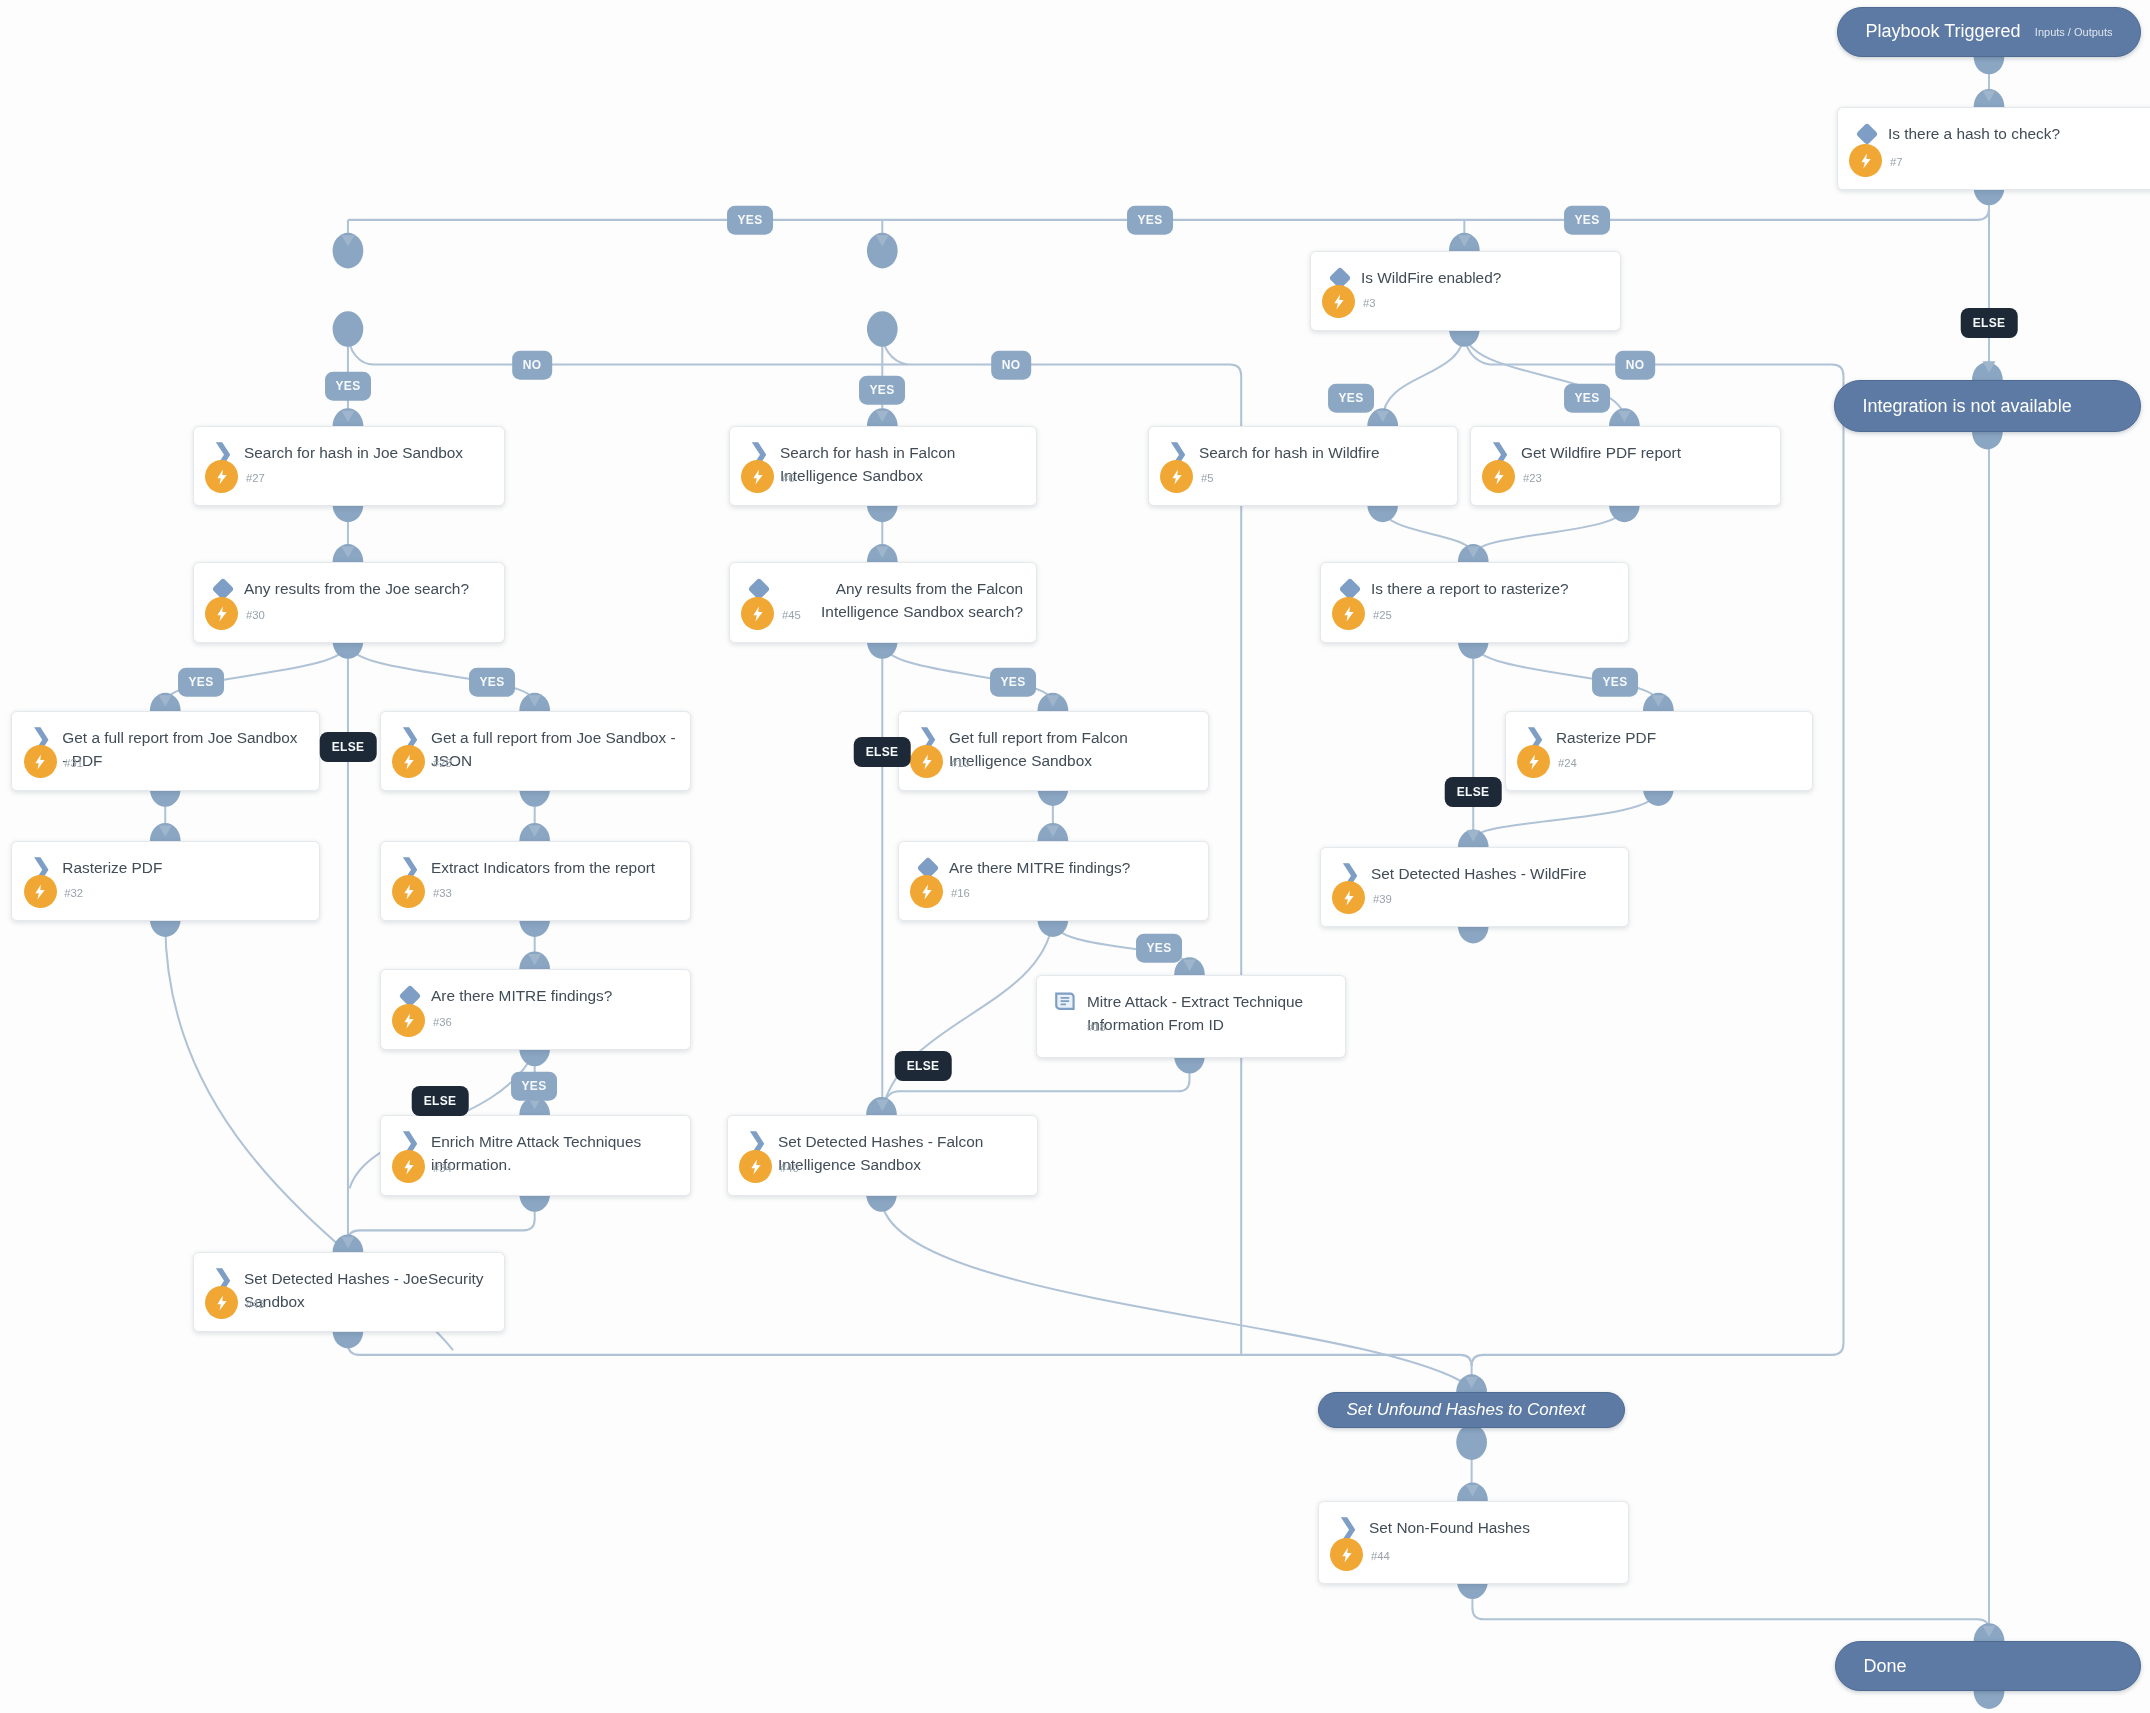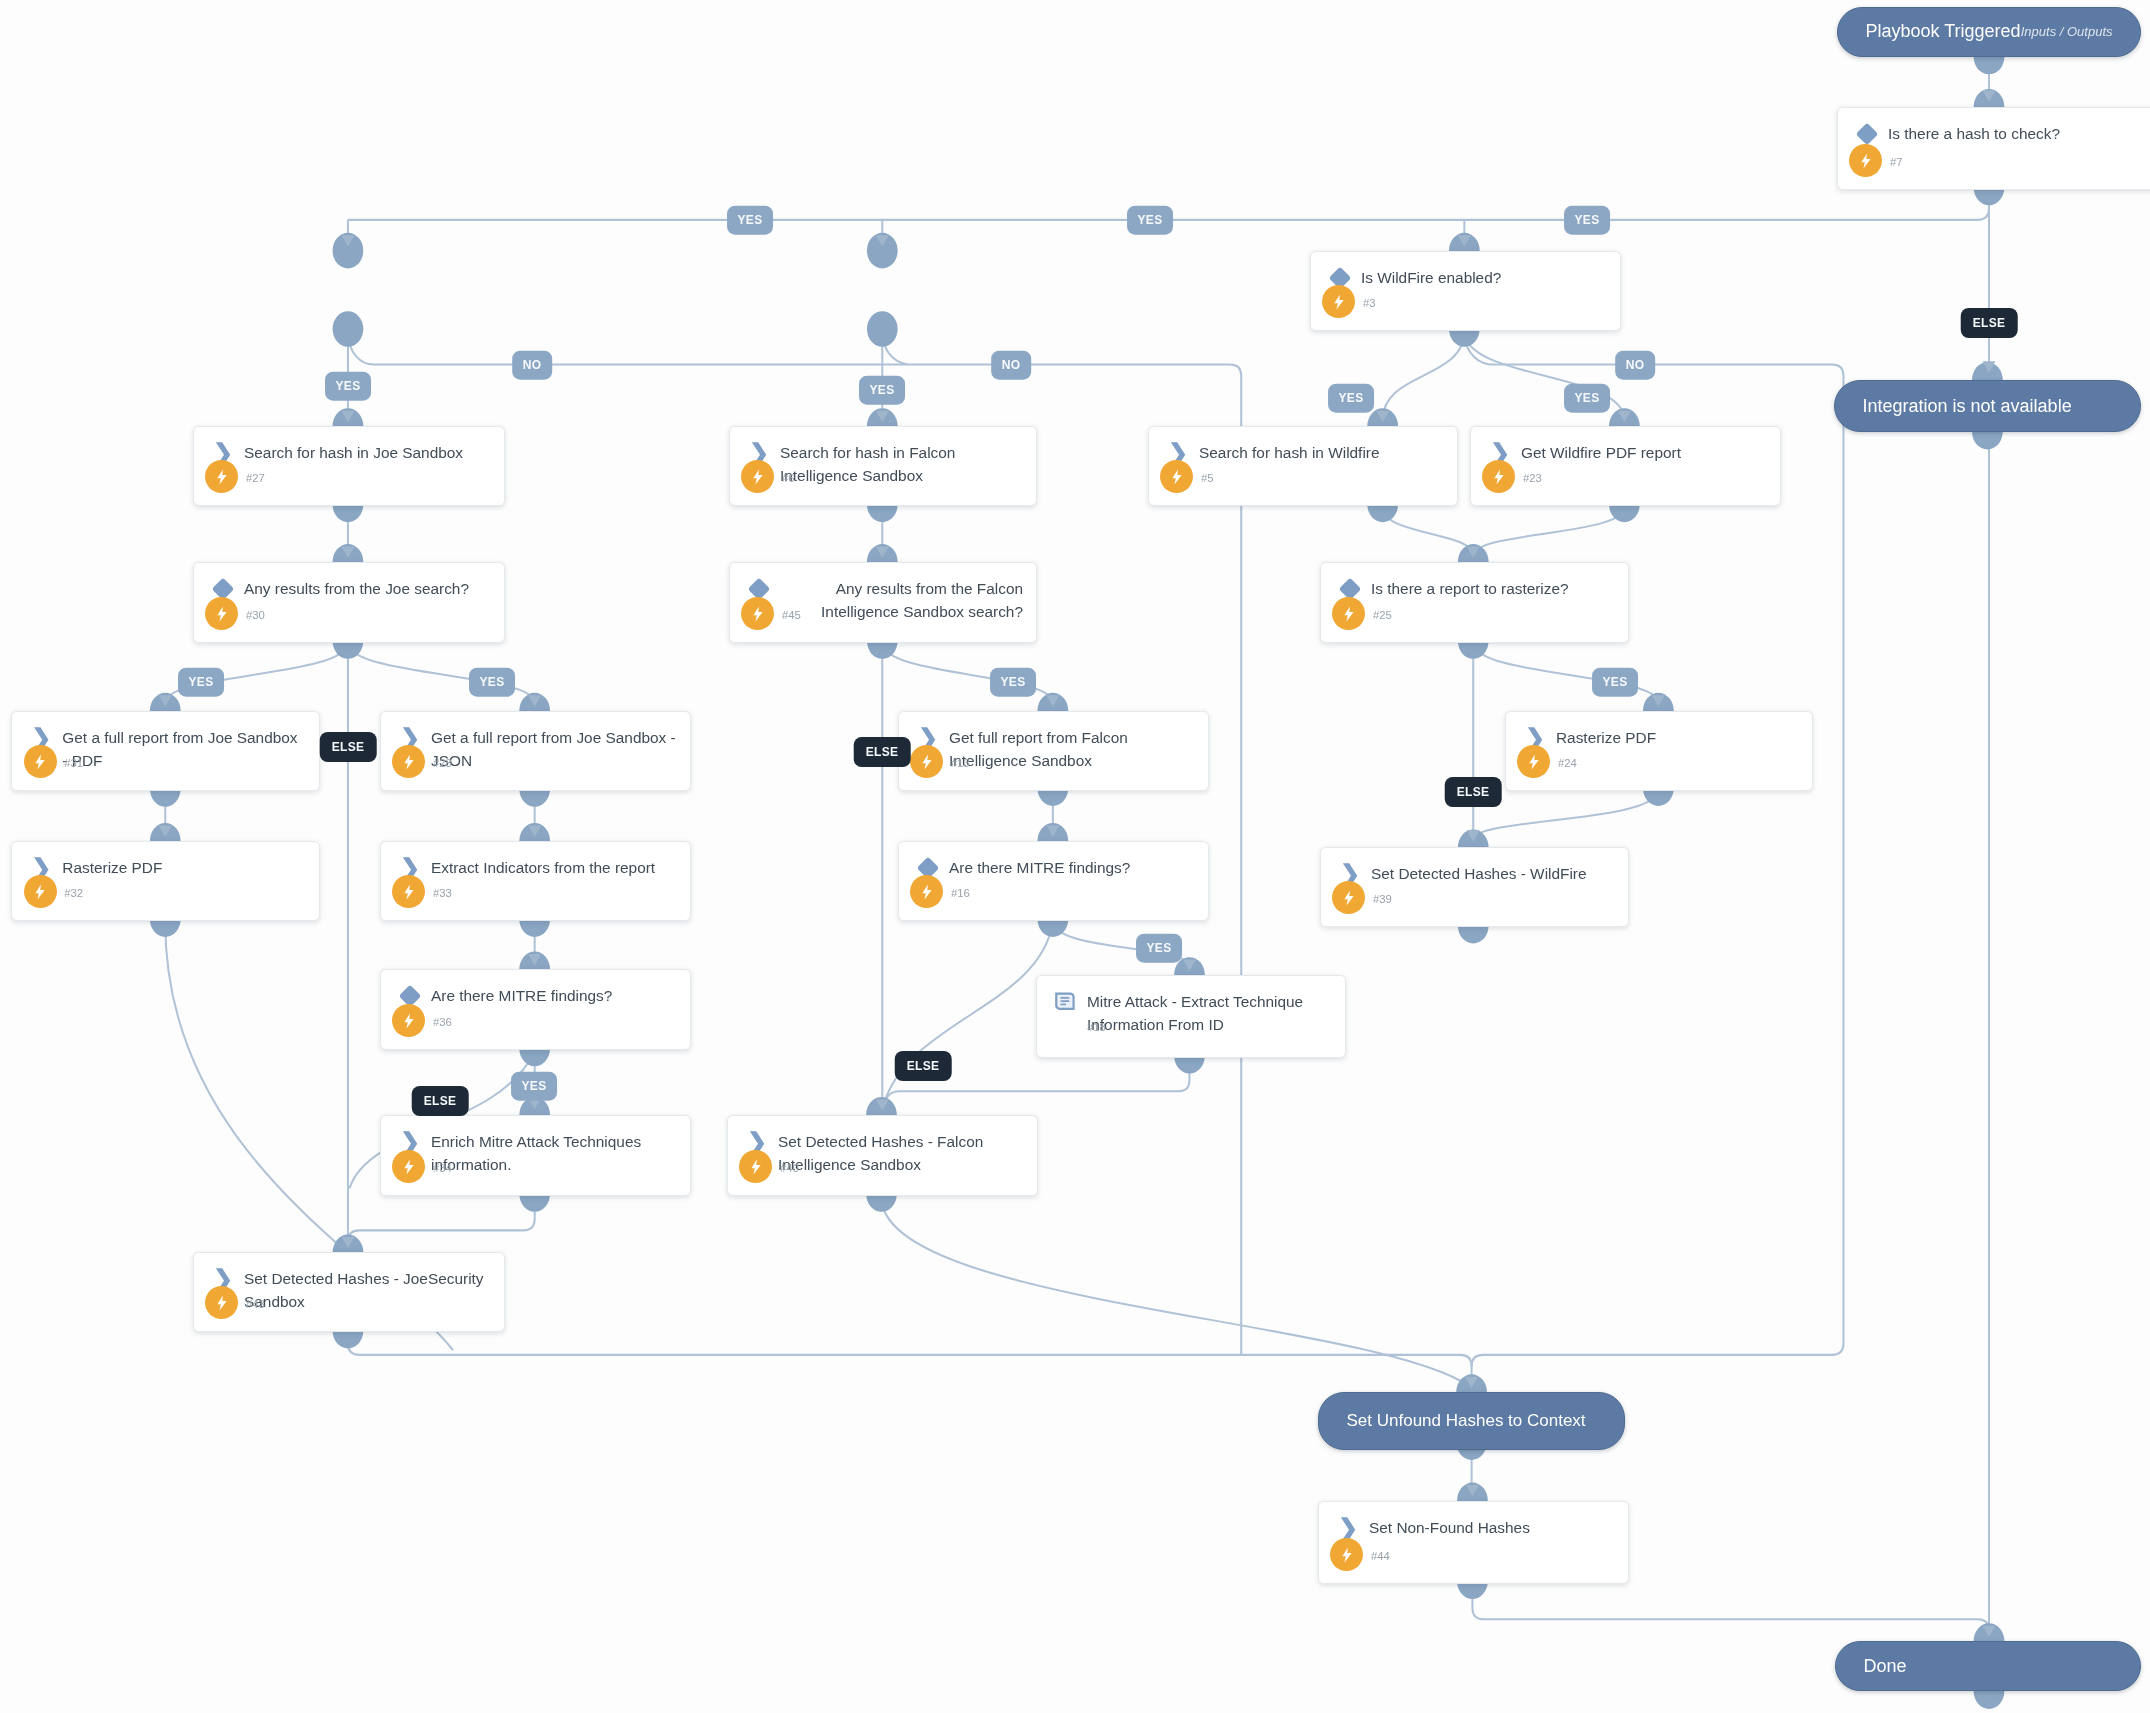--- a/index.html
+++ b/index.html
@@ -12,21 +12,21 @@
   .type-icon{position:absolute;left:16px;top:13px;width:26px;height:26px;display:flex;align-items:center;justify-content:center;}
   .diamond{width:16px;height:16px;background:#7e9ec5;border-radius:3.2px;transform:rotate(45deg);}
   .chev{color:#7e9ec5;font-size:24px;font-weight:bold;line-height:24px;}
   .bolt{position:absolute;left:11.3px;bottom:12px;width:33px;height:33px;border-radius:50%;
         background:#f1a733;display:flex;align-items:center;justify-content:center;}
   .num{position:absolute;left:52px;bottom:21px;font-size:11.3px;color:#98a2ab;}
   .num.noicon{left:50px;bottom:24px;}
   .pill{position:absolute;z-index:3;background:#5c7aa3;border:0.8px solid #4f6b92;border-radius:26px;
         color:#fff;display:flex;align-items:center;justify-content:space-between;
         padding:0 27.5px;font-size:18px;box-shadow:0 1.6px 4px rgba(40,55,70,.25);cursor:pointer;box-sizing:border-box;}
-  .pill .sub{font-size:13px;color:rgba(255,255,255,.8);cursor:pointer;font-style:italic;}
+  .pill .sub{font-size:11px;color:rgba(255,255,255,.8);cursor:pointer;}
   .badge{position:absolute;z-index:4;transform:translate(-50%,-50%);background:#8ca7c3;color:#f6f9fc;
          font-size:12px;font-weight:bold;padding:7.3px 10.5px;border-radius:8px;letter-spacing:0.3px;}
   .badge.dark{background:#1d2936;padding:8px 12px;}
 </style>
 </head>
 <body>
 
 <div id="canvas">
 
 <svg id="edges" width="2151" height="1713" viewBox="0 0 2660 2119">
@@ -151,21 +151,21 @@
       </g>
 </svg>
 
 <div class="pill" style="left:1837px;top:6.5px;width:304px;height:50px;">
   <span>Playbook Triggered</span>
   <span class="sub">Inputs / Outputs</span>
 </div>
 <div class="pill" style="left:1834px;top:380px;width:307px;height:52px;">
   <span>Integration is not available</span>
 </div>
-<div class="pill" style="left:1318px;top:1392px;width:307px;height:58px;font-size:17px;">
+<div class="pill" style="left:1318px;top:1392px;width:307px;height:36px;font-size:17px;font-style:italic;">
   <span>Set Unfound Hashes to Context</span>
 </div>
 <div class="pill" style="left:1835px;top:1641px;width:306px;height:50px;">
   <span>Done</span>
 </div>
 
 <div class="node" style="left:1837px;top:107px;width:306px;height:81px;padding-left:37px;">
   <span class="type-icon">
         <span class="diamond"></span>
       </span>

